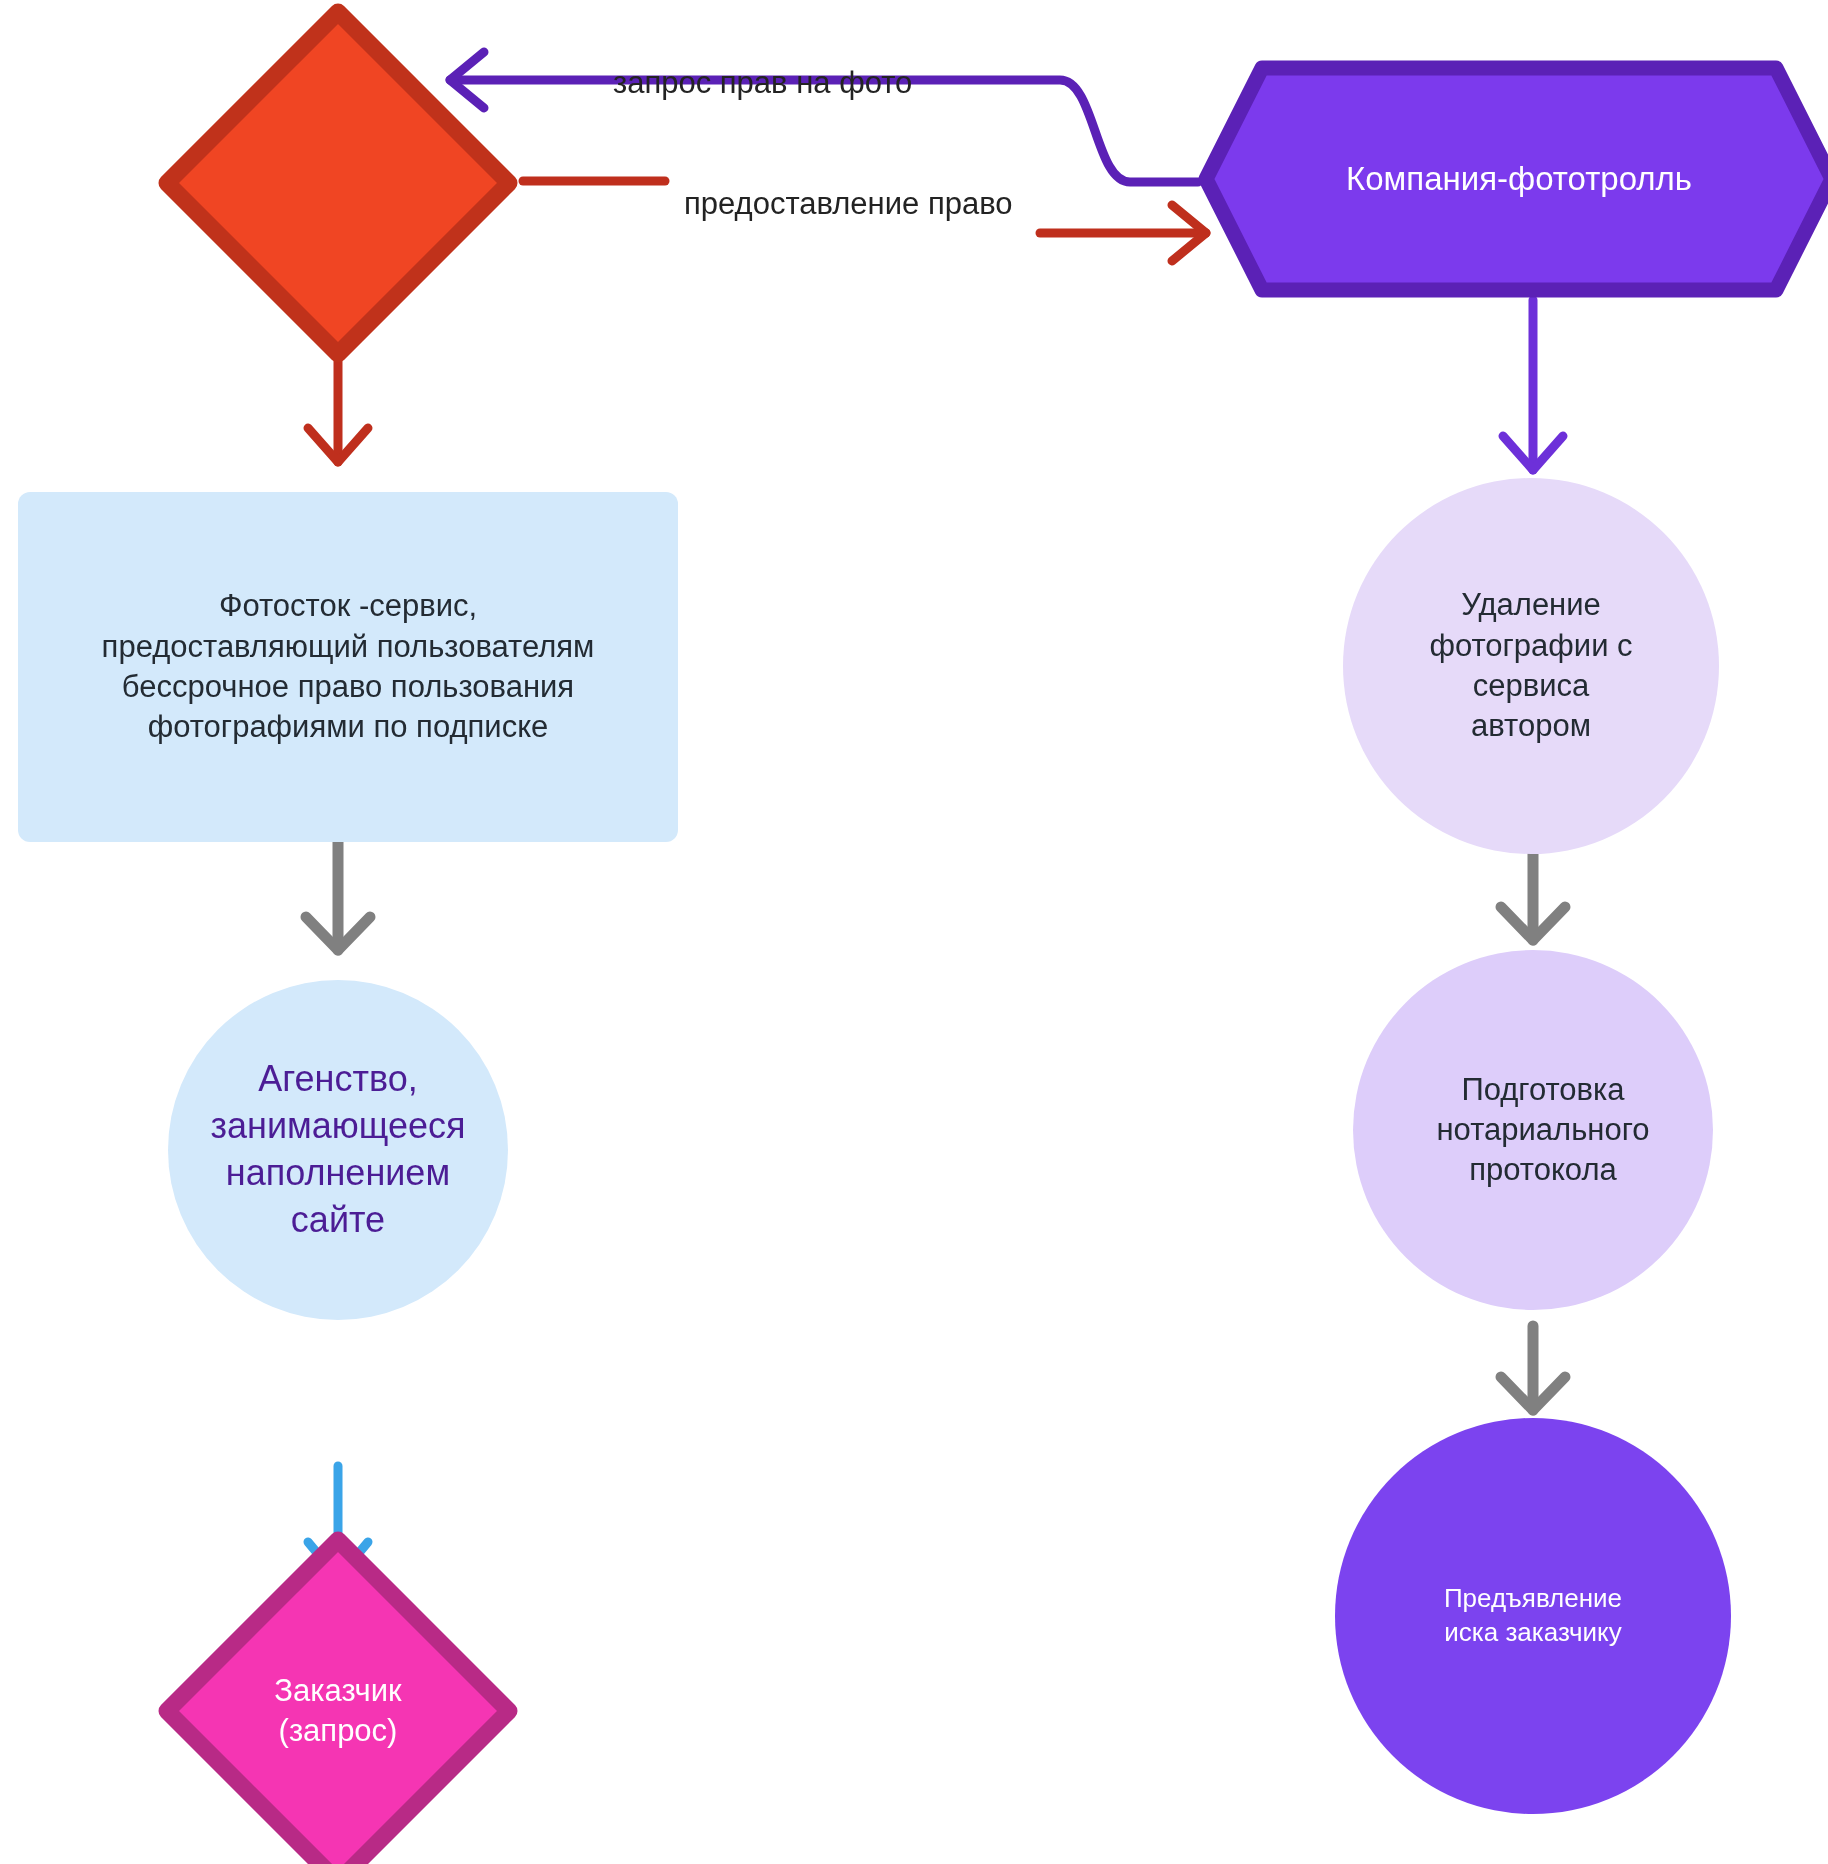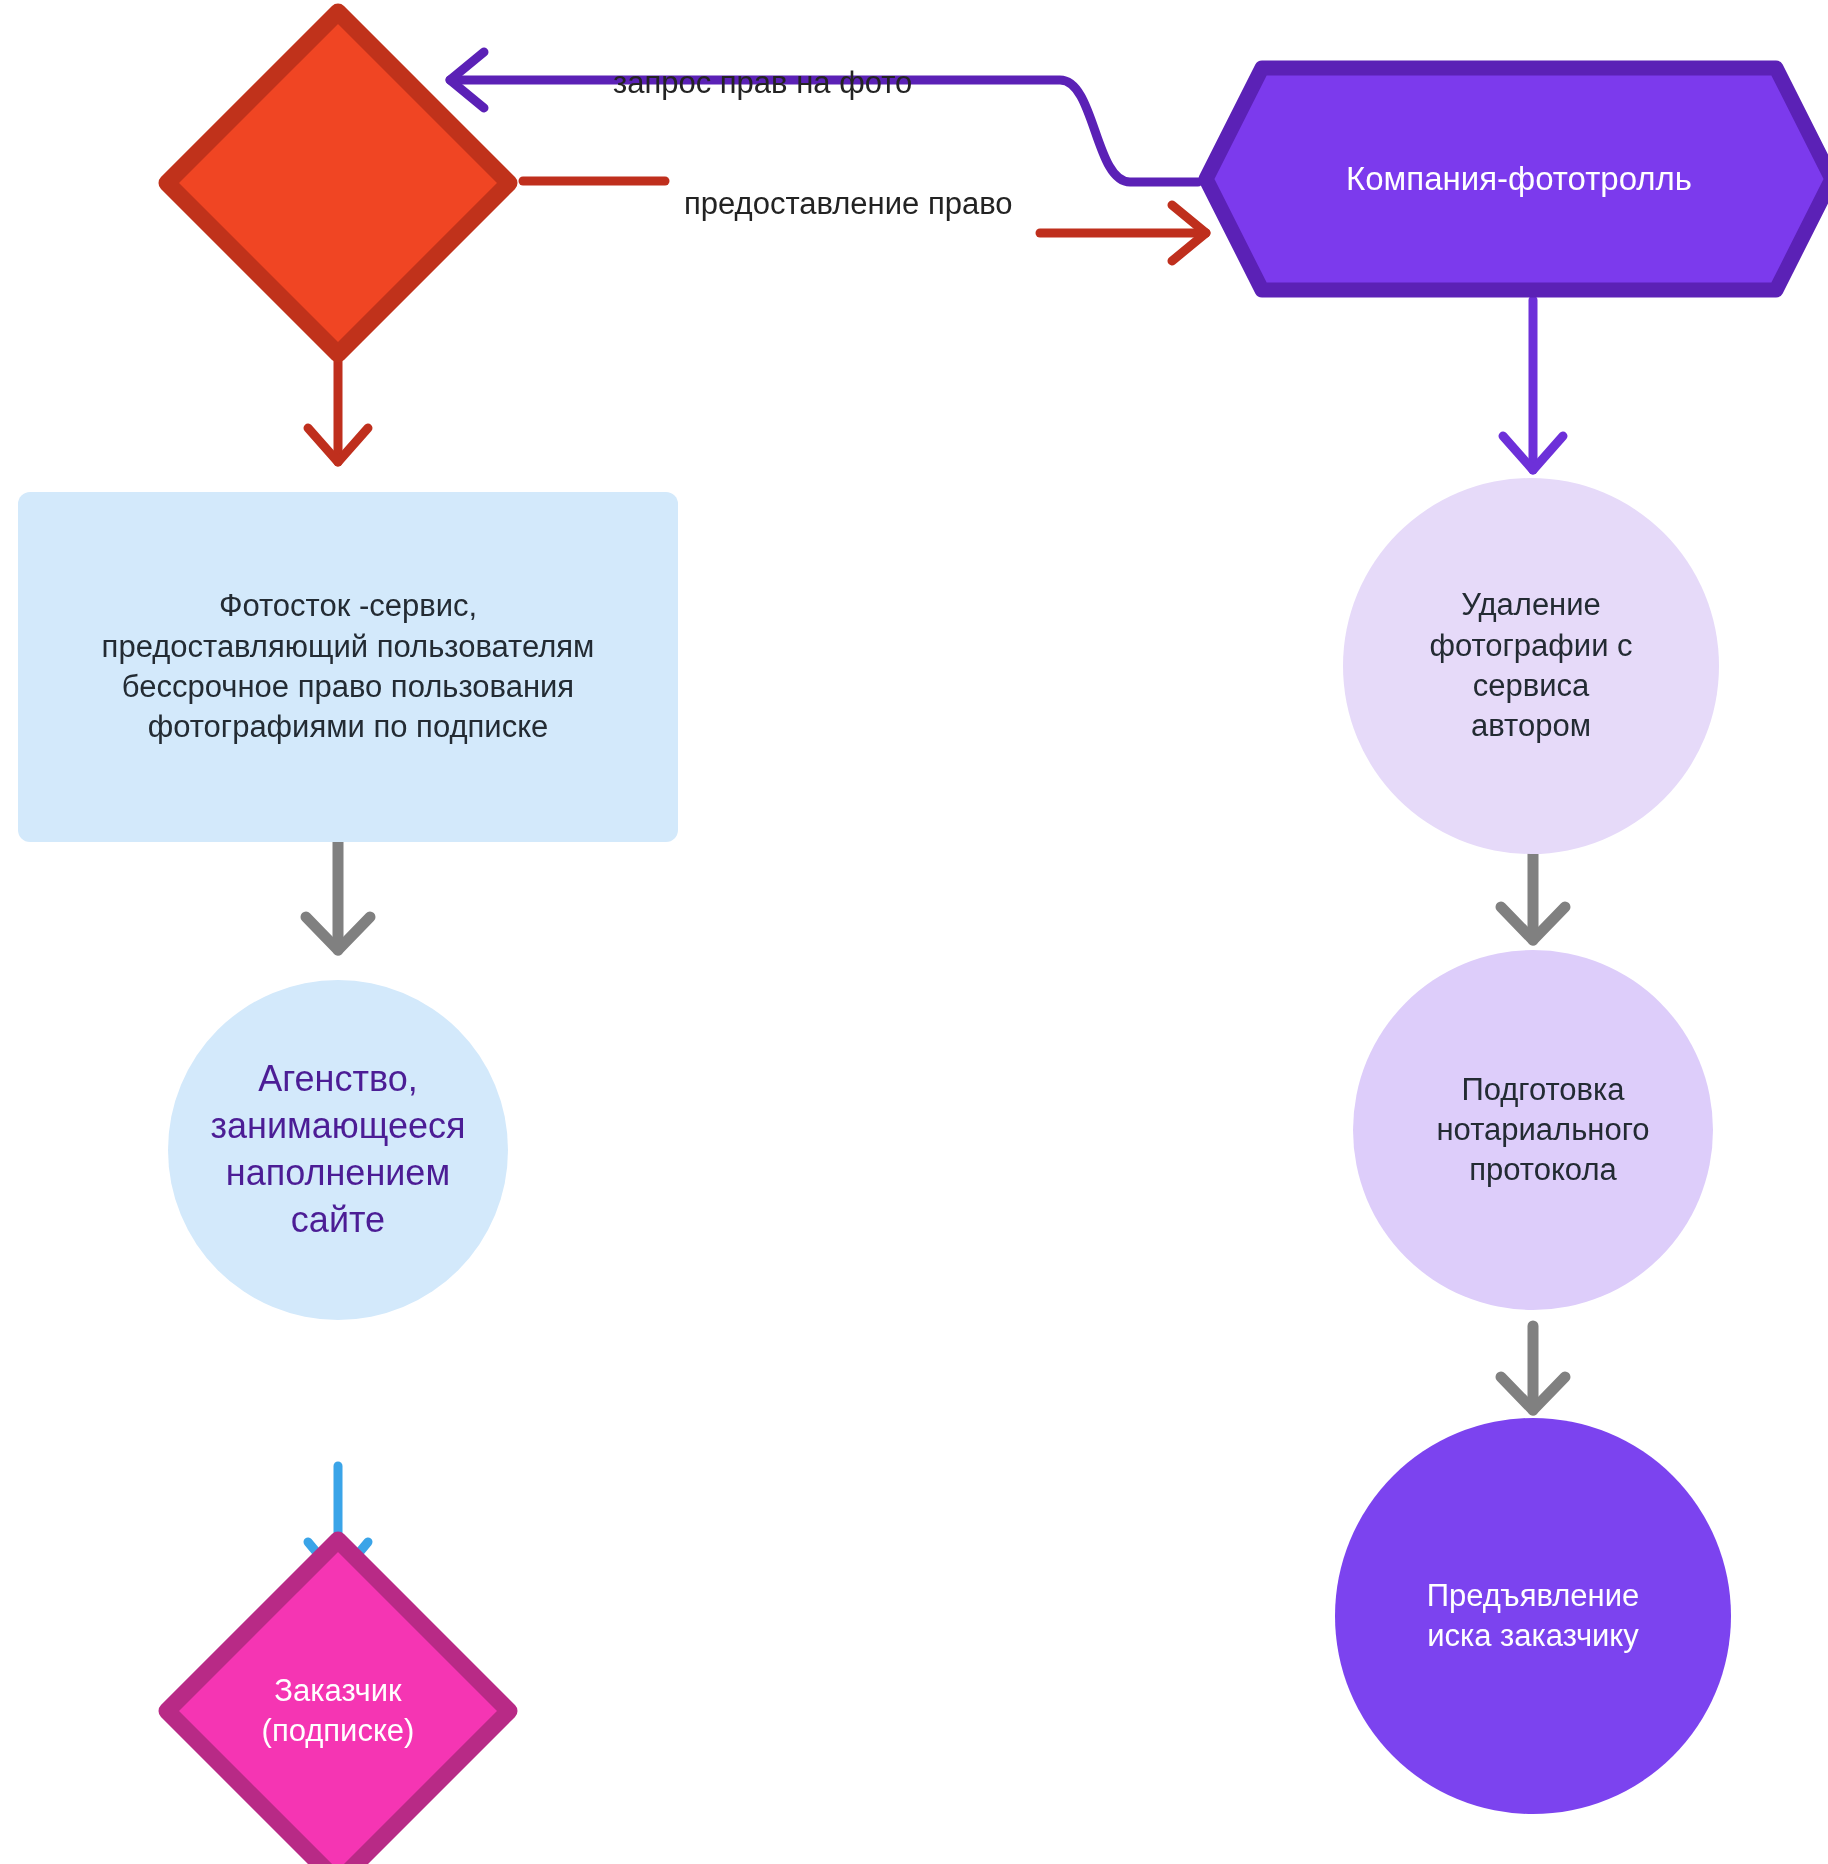--- a/index.html
+++ b/index.html
@@ -153,34 +153,34 @@
 занимающееся
 наполнением
 сайте</div>
   </div>
 
   <div class="diamond-wrap" style="left:155px; top:1528px; width:366px; height:366px;">
     <svg class="diamond-shape" viewBox="0 0 366 366">
       <path d="M 183 12 L 354 183 L 183 354 L 12 183 Z" fill="#f535b3" stroke="#b82a86" stroke-width="17" stroke-linejoin="round"></path>
     </svg>
     <div class="diamond-label" style="color:#ffffff; font-size:31px;">Заказчик
-(подписке)</div>
+(запрос)</div>
   </div>
 
   <div class="node circle" style="left:1343px; top:478px; width:376px; height:376px; background:#e6daf9;">
     <div class="txt" style="color:#232b33; font-size:31px;">Удаление
 фотографии с
 сервиса
 автором</div>
   </div>
 
   <div class="node circle" style="left:1353px; top:950px; width:360px; height:360px; background:#ddcdfa;">
     <div class="txt" style="color:#232b33; font-size:31px;margin-left:20px;">Подготовка
 нотариального
 протокола</div>
   </div>
 
   <div class="node circle" style="left:1335px; top:1418px; width:396px; height:396px; background:#7c43ef;">
-    <div class="txt" style="color:#ffffff; font-size:31px;">Предъявление
+    <div class="txt" style="color:#ffffff; font-size:26px;">Предъявление
 иска заказчику</div>
   </div>
 
 </div>
 
 </body></html>

